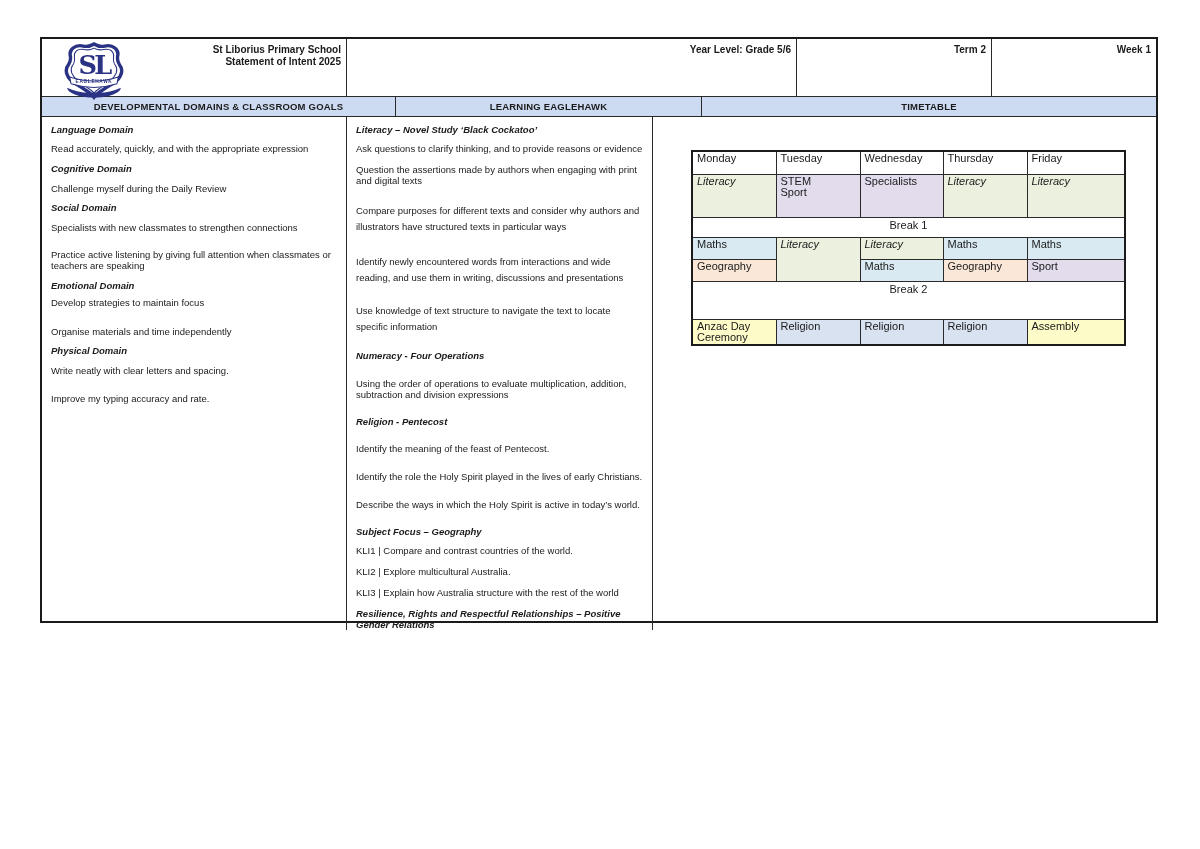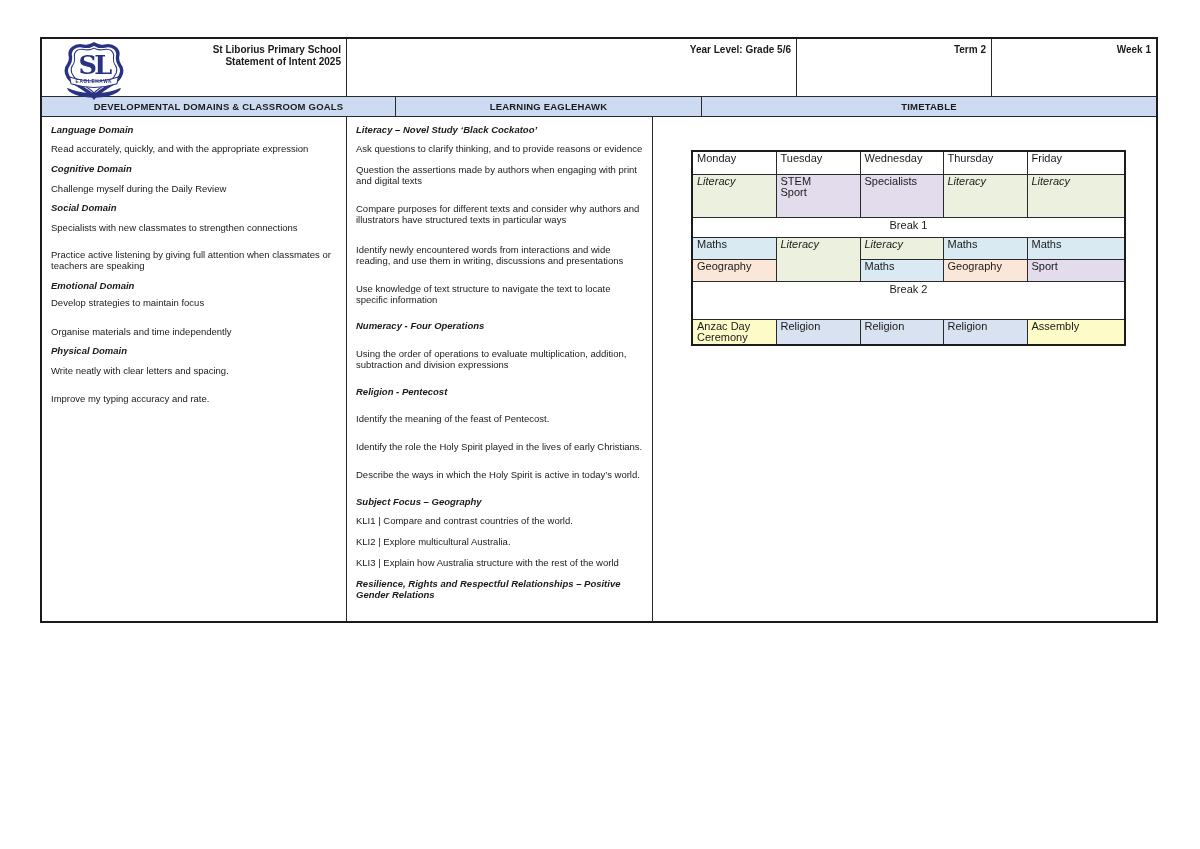--- a/index.html
+++ b/index.html
@@ -33,21 +33,21 @@
   .h2cell{display:flex;align-items:center;justify-content:center;box-sizing:border-box;border-right:1px solid #2a2a2a;}
   .h2a{width:354px;} .h2b{width:306px;} .h2c{flex:1;border-right:none;}
   
   .brow{display:flex;flex:1;}
   .bcol{box-sizing:border-box;padding:7px 9px 0 9px;font-size:9.5px;}
   .bcol1{width:305px;border-right:1px solid #2a2a2a;}
   .bcol2{width:306px;border-right:1px solid #2a2a2a;}
   .bcol3{flex:1;padding:0;}
   .h{font-weight:bold;font-style:italic;font-size:9.5px;line-height:11px;margin:0 0 9px 0;}
   .t{font-size:9.5px;line-height:11px;margin:0 0 9px 0;}
-  .lh2{line-height:11px;}
+  .lh2{line-height:16px;}
   .mb0{margin-bottom:0;} .mb6{margin-bottom:6px;} .mb8{margin-bottom:8px;}
   .mb10{margin-bottom:10px;} .mb15{margin-bottom:15px;} .mb16{margin-bottom:16px;}
   .mb17{margin-bottom:17px;} .mb18{margin-bottom:18px;} .mb19{margin-bottom:19px;}
   
   .tt{border-collapse:collapse;margin:33px 0 0 38px;table-layout:fixed;border:2px solid #1b1b1b;}
   .tt td{border:1px solid #2a2a2a;font-size:11px;line-height:11px;padding:1px 4px;
          vertical-align:top;white-space:pre-line;box-sizing:border-box;}
   .tt td.brk{text-align:center;vertical-align:top;padding-top:2px;background:#fff;}
   .cw{background:#ffffff;}
   .cg{background:var(--literacy-green);font-style:italic;}

